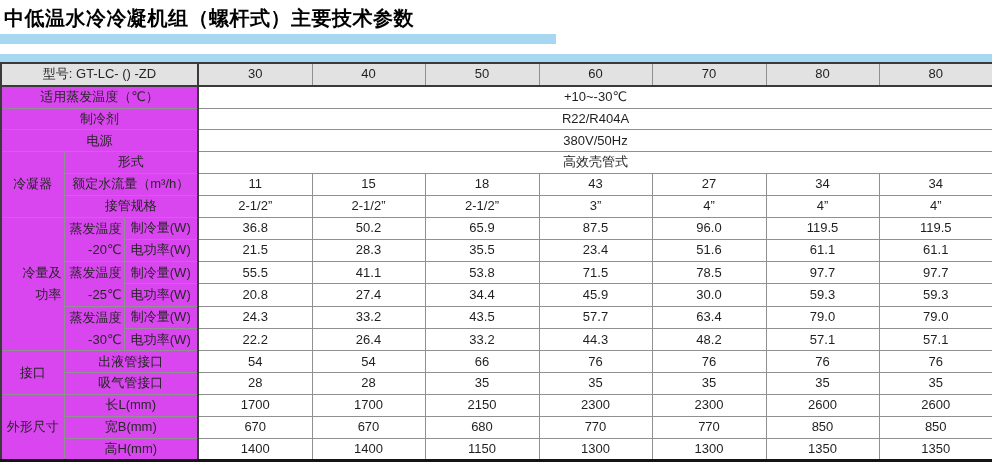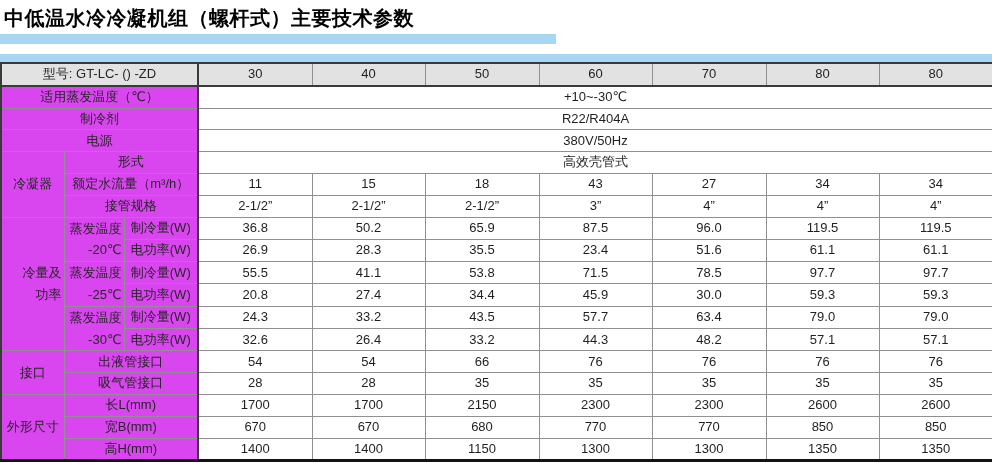--- a/index.html
+++ b/index.html
@@ -176,21 +176,21 @@
       <td class="v">36.8</td>
           <td class="v">50.2</td>
           <td class="v">65.9</td>
           <td class="v">87.5</td>
           <td class="v">96.0</td>
           <td class="v">119.5</td>
           <td class="v">119.5</td>
         </tr>
       <tr>
         <td class="lbl edge">电功率(W)</td>
-      <td class="v">26.9</td>
+      <td class="v">21.5</td>
           <td class="v">28.3</td>
           <td class="v">35.5</td>
           <td class="v">23.4</td>
           <td class="v">51.6</td>
           <td class="v">61.1</td>
           <td class="v">61.1</td>
         </tr>
       <tr>
         <td class="lbl" rowspan="2">
           <span class="ln">蒸发温度</span>
@@ -224,21 +224,21 @@
       <td class="v">24.3</td>
           <td class="v">33.2</td>
           <td class="v">43.5</td>
           <td class="v">57.7</td>
           <td class="v">63.4</td>
           <td class="v">79.0</td>
           <td class="v">79.0</td>
         </tr>
       <tr>
         <td class="lbl edge">电功率(W)</td>
-      <td class="v">32.6</td>
+      <td class="v">22.2</td>
           <td class="v">26.4</td>
           <td class="v">33.2</td>
           <td class="v">44.3</td>
           <td class="v">48.2</td>
           <td class="v">57.1</td>
           <td class="v">57.1</td>
         </tr>
 
       <tr>
         <td class="glbl" rowspan="2">接口</td>

